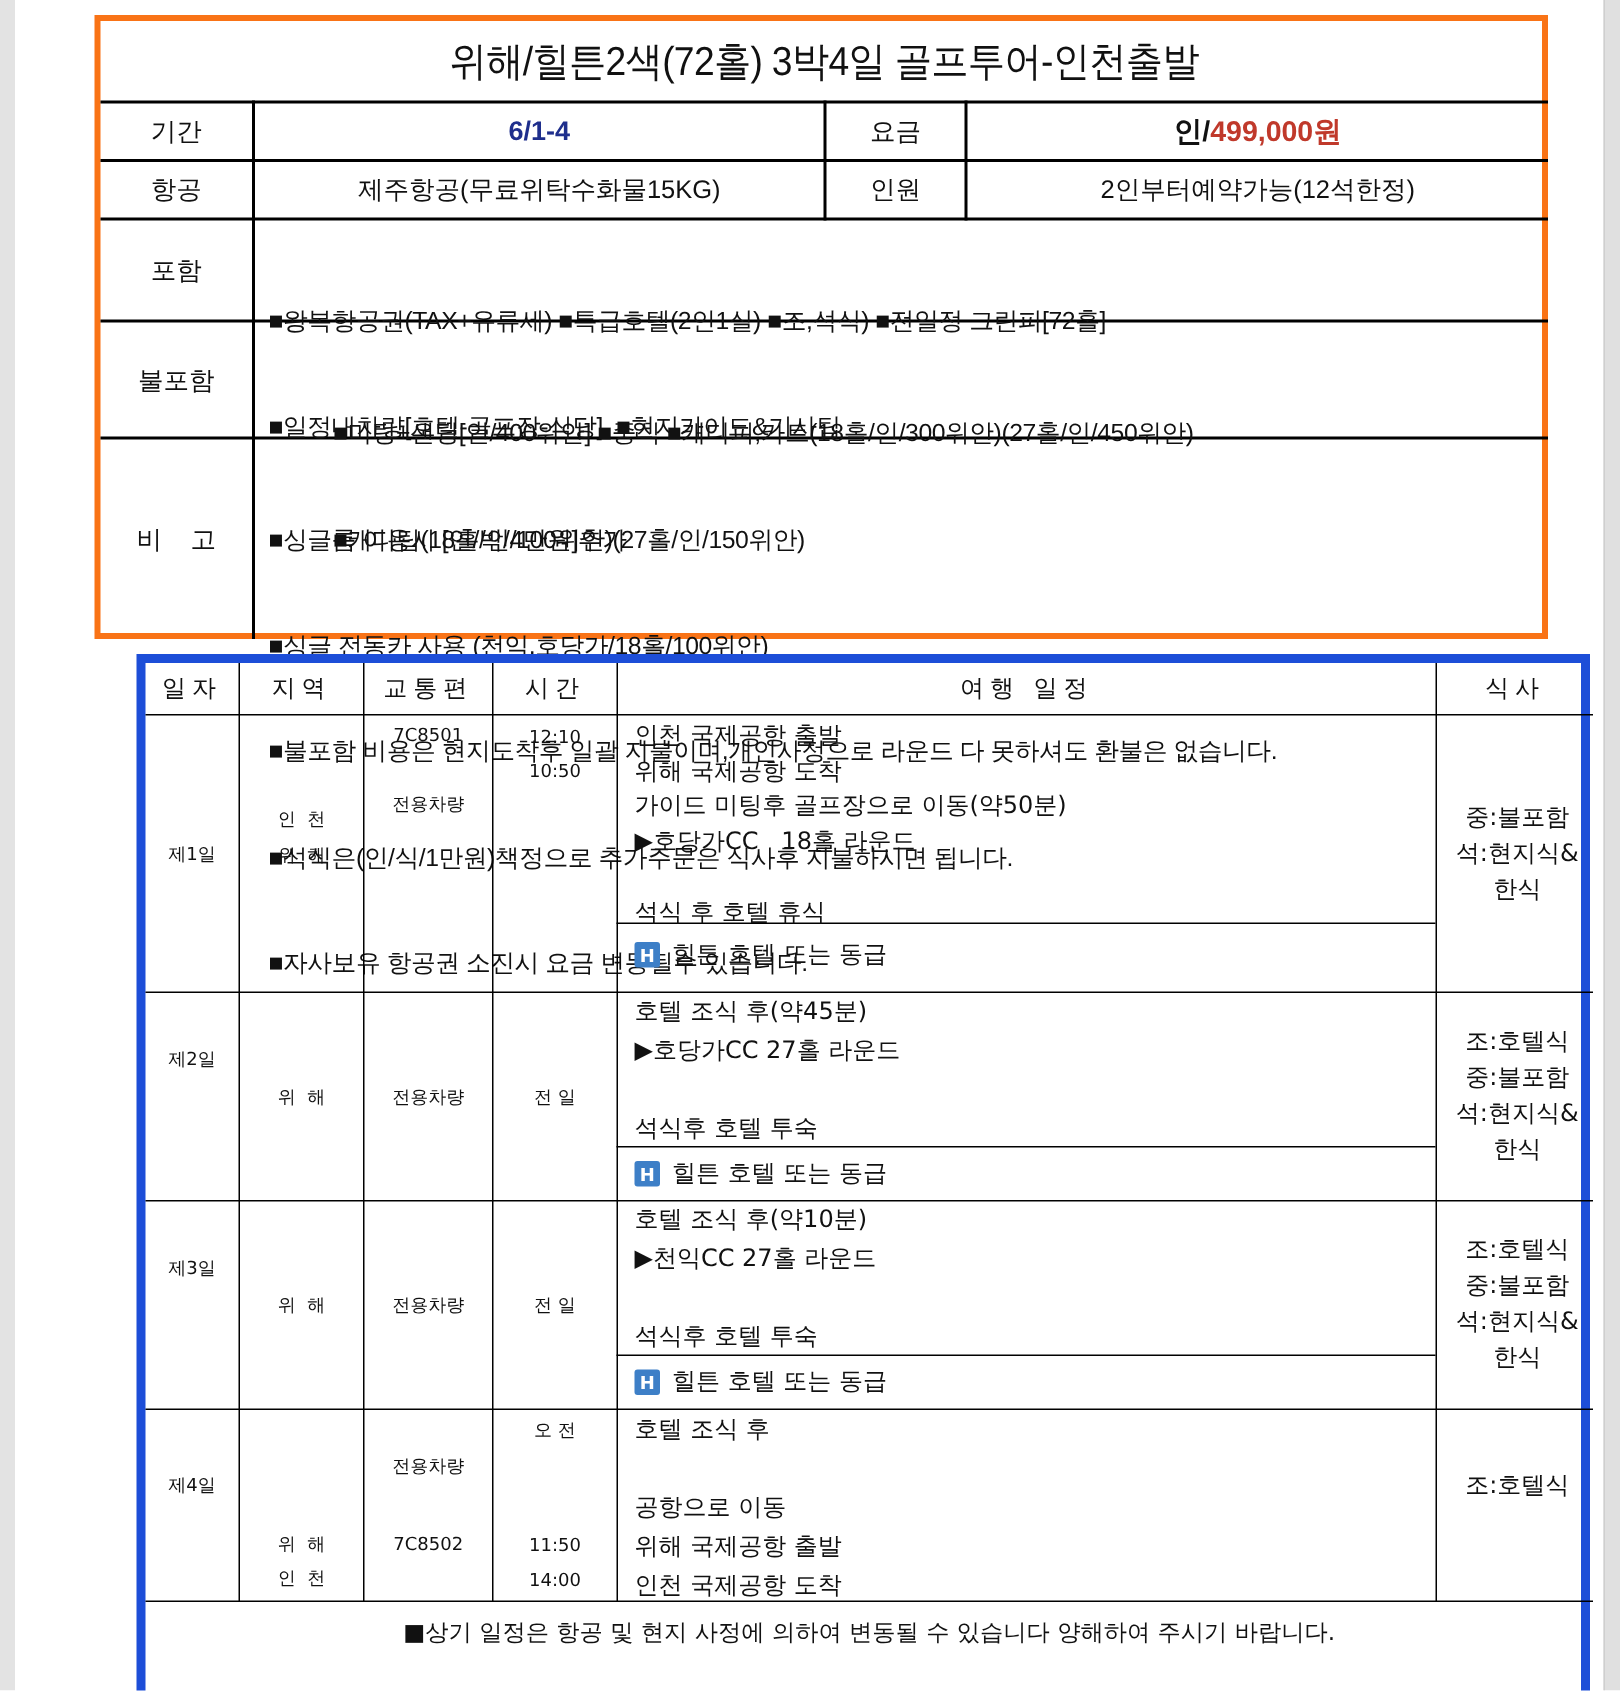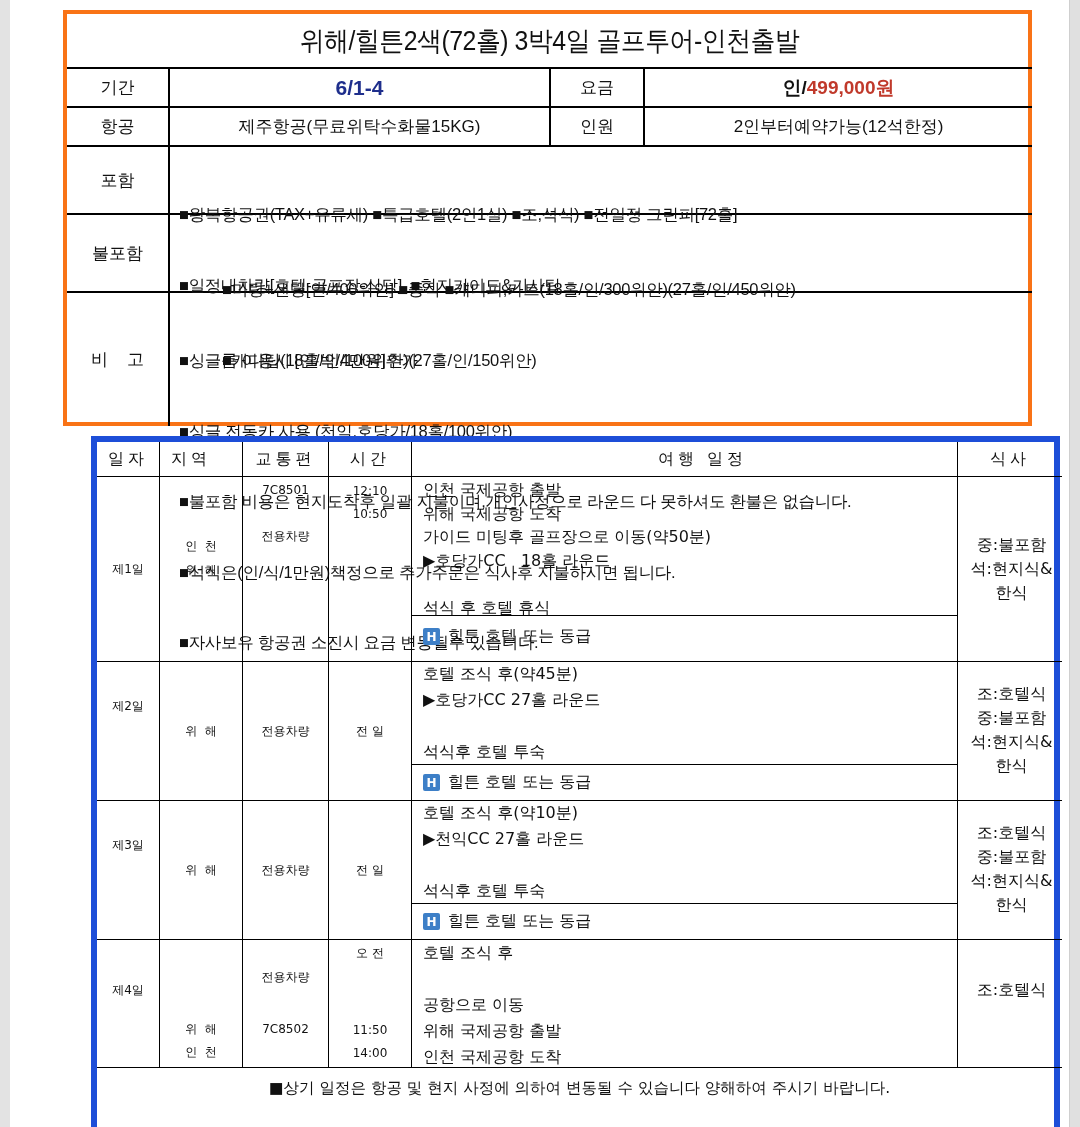--- a/index.html
+++ b/index.html
@@ -13,21 +13,21 @@
   .gutter-right { position:absolute; right:0; top:0; width:10px; height:1127px; background:#e0e0e0; border-left:1px solid #cfcfcf; }
 
   
   .info { position:absolute; left:63px; top:10px; width:969px; height:416px; border:4px solid #f97316; box-sizing:border-box; }
   .cell { position:absolute; box-sizing:border-box; display:flex; align-items:center; justify-content:center; text-align:center; }
   .hl { position:absolute; height:2px; background:#000; }
   .vl { position:absolute; width:2px; background:#000; }
   .title { font-family:"Liberation Sans", sans-serif; font-size:27px; font-weight:normal; letter-spacing:-0.5px; transform:scaleX(0.92); }
   .lbl { font-family:"Liberation Sans", sans-serif; font-size:17px; }
   .val { font-family:"Liberation Sans", sans-serif; font-size:17px; }
-  .period { color:#1e2e8c; font-size:21px; font-weight:bold; }
+  .period { color:#1e2e8c; font-size:18px; font-weight:bold; }
   .price { font-size:19px; font-weight:bold; }
   .price .num { color:#c0392b; }
   .bullets { position:absolute; left:112px; font-family:"Liberation Sans", sans-serif; font-size:16.5px; line-height:23.5px; white-space:pre; letter-spacing:-0.3px; }
 
   
   .itin { position:absolute; left:63px; top:436px; width:969px; height:824px; border:6px solid #1d4ed8; box-sizing:border-box;margin-left:28px; }
   .il { position:absolute; height:1px; background:#000; }
   .iv { position:absolute; width:1px; background:#000; }
   .ih { font-family:"DejaVu Sans", sans-serif; font-size:16px; letter-spacing:4px; }
   .t { position:absolute; font-family:"DejaVu Sans", sans-serif; font-size:12px; white-space:pre; line-height:20px; }
@@ -107,24 +107,24 @@
   <div class="il" style="left:314px;width:546px;top:322px;"></div>
   <div class="il" style="left:314px;width:546px;top:461px;"></div>
 
   <div class="iv" style="left:62px;top:0;height:626px;"></div>
   <div class="iv" style="left:145px;top:0;height:626px;"></div>
   <div class="iv" style="left:231px;top:0;height:626px;"></div>
   <div class="iv" style="left:314px;top:0;height:626px;"></div>
   <div class="iv" style="left:860px;top:0;height:626px;"></div>
 
   <div class="cell ih" style="left:0;top:0;width:62px;height:34px;">일자</div>
-  <div class="cell ih" style="left:53px;top:0;width:82px;height:34px;">지역</div>
+  <div class="cell ih" style="left:63px;top:0;width:82px;height:34px;">지역</div>
   <div class="cell ih" style="left:146px;top:0;width:85px;height:34px;">교통편</div>
   <div class="cell ih" style="left:232px;top:0;width:82px;height:34px;">시간</div>
-  <div class="cell ih" style="left:333px;top:0;width:545px;height:34px;">여행 일정</div>
+  <div class="cell ih" style="left:315px;top:0;width:545px;height:34px;">여행 일정</div>
   <div class="cell ih" style="left:861px;top:0;width:104px;height:34px;">식사</div>
 
   <div class="cell t" style="left:0;top:35px;width:62px;height:184px;position:absolute;">제1일</div>
   <div class="t tc" style="left:63px;top:92px;width:82px;line-height:24px;">인  천
 위  해</div>
   <div class="t tc" style="left:146px;top:38px;width:85px;">7C8501</div>
   <div class="t tc" style="left:146px;top:84px;width:85px;">전용차량</div>
   <div class="t tc" style="left:232px;top:38px;width:82px;line-height:23px;">12:10
 10:50</div>
   <div class="sched" style="top:36px;">인천 국제공항 출발

